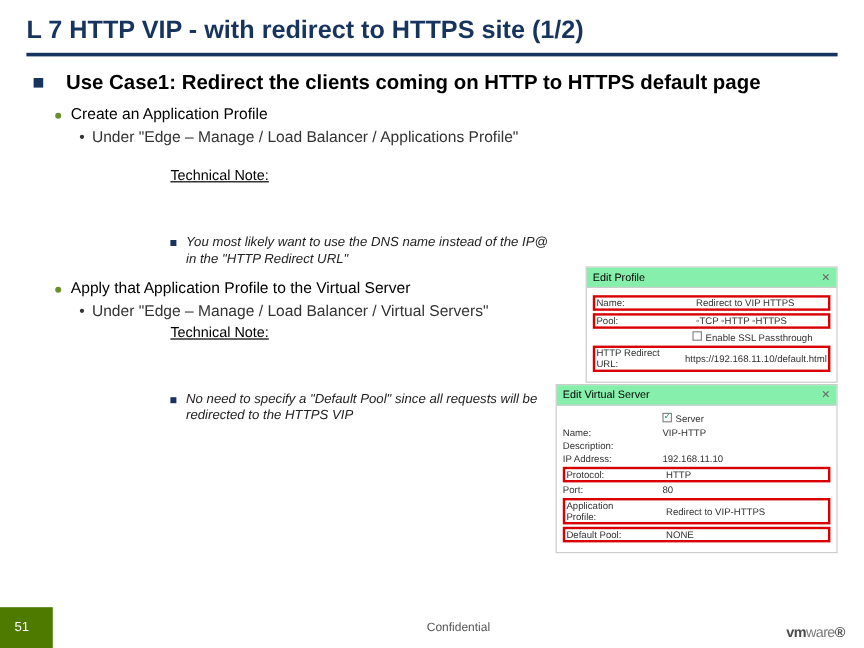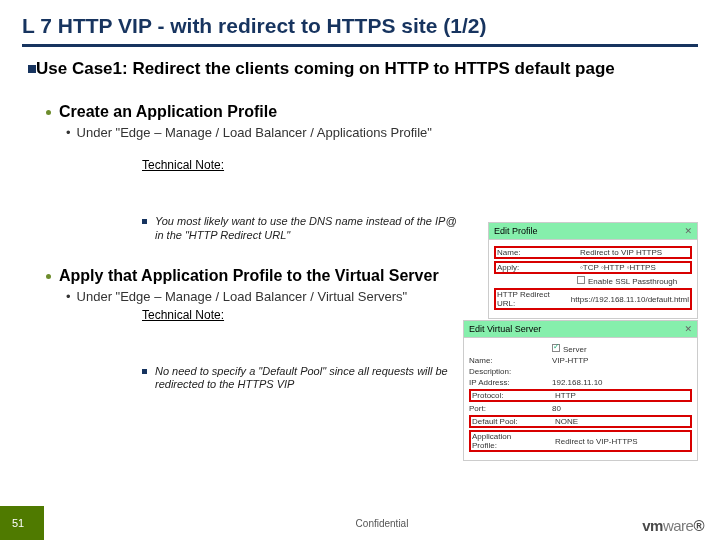--- a/index.html
+++ b/index.html
@@ -1,22 +1,22 @@
 <!DOCTYPE html>
 <html><head>
 <meta charset="utf-8">
 <style>
   * { box-sizing: border-box; margin: 0; padding: 0; }
   html, body { width: 720px; height: 540px; font-family: Arial, Helvetica, sans-serif; background: #fff; color: #000; }
   .slide { position: relative; width: 720px; height: 540px; padding: 14px 22px 0 22px; }
   .title-bar { font-size: 21px; font-weight: bold; color: #17345f; padding-bottom: 6px; }
   .title-rule { border: none; border-top: 3px solid #17345f; margin-bottom: 12px; }
-  .bullet-l1 { display: flex; gap: 0; margin: 8px 0 4px 6px; font-size: 17px; font-weight: bold; }
+  .bullet-l1 { display: flex; gap: 19px; margin: 8px 0 4px 6px; font-size: 17px; font-weight: bold; }
   .bullet-l1 .sq { width: 8px; height: 8px; background: #17345f; flex-shrink: 0; margin-top: 6px; }
-  .bullet-l2 { display: flex; gap: 8px; margin: 24px 0 2px 24px; font-size: 16px; font-weight: bold; }
+  .bullet-l2 { display: flex; gap: 8px; margin: 8px 0 2px 24px; font-size: 13px; font-weight: normal; }
   .bullet-l2 .dot { width: 5px; height: 5px; background: #6d8c2c; border-radius: 50%; flex-shrink: 0; margin-top: 7px; }
   .bullet-l3 { display: flex; gap: 6px; margin: 4px 0 4px 44px; font-size: 13px; color: #333; }
   .bullet-l3 .dot3 { color: #333; }
   .tech-block { margin: 18px 0 6px 120px; }
   .tech-note-label { font-size: 12px; text-decoration: underline; margin: 0 0 2px 0; }
   .tech-item { display: flex; gap: 8px; font-size: 11px; font-style: italic; color: #222; max-width: 320px; margin-top: 43px; }
   .tech-item .sq2 { width: 5px; height: 5px; background: #17345f; flex-shrink: 0; margin-top: 4px; }
   .tech-item .txt { line-height: 1.25; }
   
   .panel-ep { position: absolute; right: 22px; top: 222px; width: 210px; border: 1px solid #ccc; font-size: 8px; }
@@ -26,21 +26,21 @@
   .plabel { width: 62px; color: #333; }
   .pval { flex: 1; color: #333; padding-left: 17px; }
   .red-box { border: 2px solid #d80000; padding: 0 1px; }
   
   .panel-vs { position: absolute; right: 22px; top: 320px; width: 235px; border: 1px solid #ccc; font-size: 8px; }
   
   .footer { position: absolute; left: 0; right: 0; bottom: 0; height: 34px; background: #fff; display: flex; align-items: center; }
   .footer .accent { width: 44px; height: 34px; background: #4f7a00; }
   .footer .page { position: absolute; left: 12px; font-size: 11px; color: #fff; line-height: 34px; }
   .footer .conf { flex: 1; text-align: center; font-size: 10px; color: #555; }
-  .footer .logo { position: absolute; right: 16px; bottom: 6px; font-size: 15px; font-weight: bold; letter-spacing: -0.5px; color: #4a4a4a; }
+  .footer .logo { position: absolute; right: 16px; bottom: 6px; font-size: 12px; font-weight: bold; letter-spacing: -0.5px; color: #4a4a4a; }
   .footer .logo .vm { font-weight: bold; }
   .footer .logo .ware { font-weight: normal; color: #7a7a7a; }
   .close-x { font-size: 9px; color: #666; }
   .chk { width: 8px; height: 8px; border: 1px solid #888; display: inline-block; margin-right: 3px; background: #fff; position: relative; }
   .chk.checked::after { content: "✓"; position: absolute; top: -3px; left: 0; font-size: 8px; color: #2a7; }
 </style>
 </head>
 <body>
 
 <div class="slide">
@@ -89,21 +89,21 @@
     <div class="panel-header">
       <span>Edit Profile</span>
       <span class="close-x">✕</span>
     </div>
     <div class="panel-body">
       <div class="prow red-box">
         <span class="plabel">Name:</span>
         <span class="pval">Redirect to VIP HTTPS</span>
       </div>
       <div class="prow red-box">
-        <span class="plabel">Apply:</span>
+        <span class="plabel">Pool:</span>
         <span class="pval">◦TCP ◦HTTP ◦HTTPS</span>
       </div>
       <div class="prow">
         <span class="plabel"></span>
         <span class="pval"><span class="chk"></span><span>Enable SSL Passthrough</span></span>
       </div>
       <div class="prow red-box">
         <span class="plabel">HTTP Redirect URL:</span>
         <span class="pval">https://192.168.11.10/default.html</span>
       </div>
@@ -134,26 +134,26 @@
       </div>
       <div class="prow red-box">
         <span class="plabel">Protocol:</span>
         <span class="pval">HTTP</span>
       </div>
       <div class="prow">
         <span class="plabel">Port:</span>
         <span class="pval">80</span>
       </div>
       <div class="prow red-box">
+        <span class="plabel">Application Profile:</span>
+        <span class="pval">Redirect to VIP-HTTPS</span>
+      </div>
+      <div class="prow red-box">
         <span class="plabel">Default Pool:</span>
         <span class="pval">NONE</span>
-      </div>
-      <div class="prow red-box">
-        <span class="plabel">Application Profile:</span>
-        <span class="pval">Redirect to VIP-HTTPS</span>
       </div>
     </div>
   </div>
 
   <div class="footer">
     <div class="accent"></div>
     <div class="page">51</div>
     <div class="conf">Confidential</div>
     <div class="logo"><span class="vm">vm</span><span class="ware">ware</span>®</div>
   </div>

